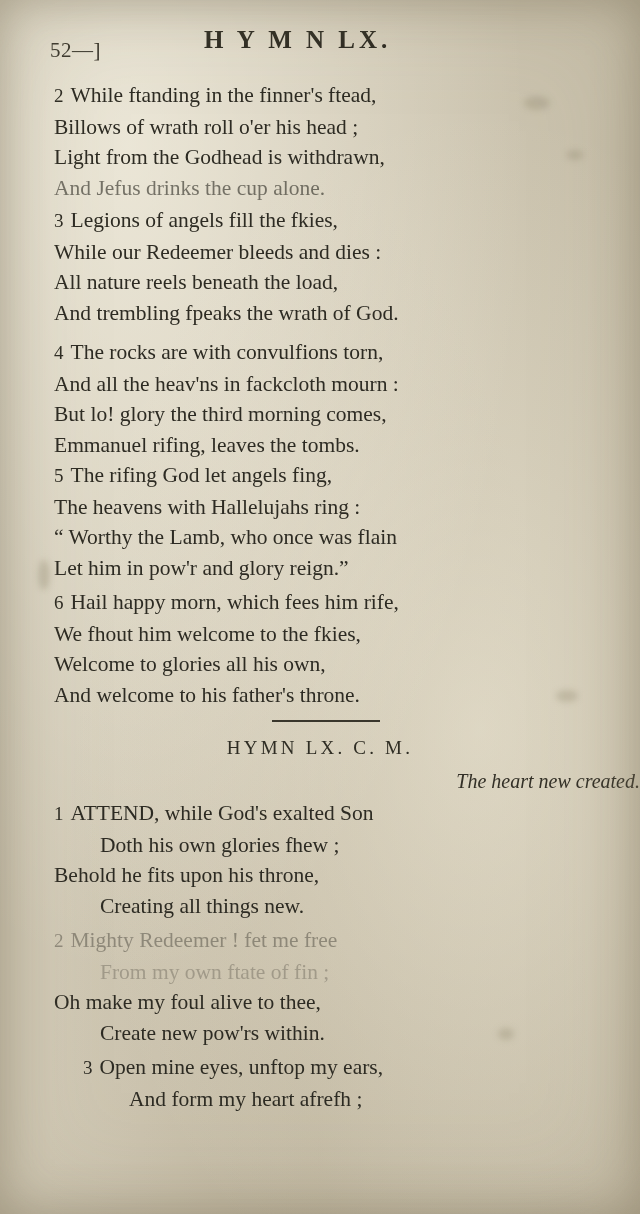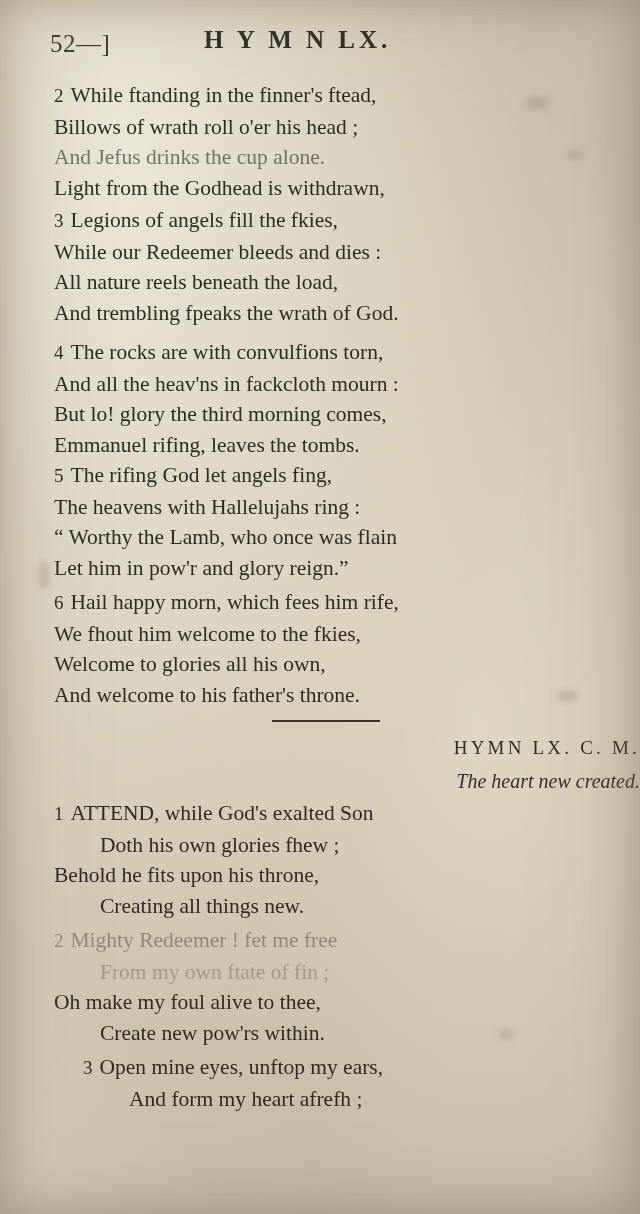--- a/index.html
+++ b/index.html
@@ -45,22 +45,22 @@
   .header {
     position: absolute;
     top: 26px;
     left: 50px;
     right: 46px;
     height: 34px;
   }
   .page-num {
     position: absolute;
     left: 0;
-    top: 4px;
-    font-size: 25px;
+    top: 12px;
+    font-size: 21px;
     letter-spacing: 0.5px;
     color: #3a372d;
   }
   .hymn-head {
     position: absolute;
     left: 154px;
     top: 0;
     font-size: 25px;
     letter-spacing: 4px;
     font-weight: 600;
@@ -96,21 +96,21 @@
     border-top: 2.2px solid #39362c;
     top: 720px;
   }
 
   
   .hymn2-title {
     position: absolute;
     top: 737px;
     left: 0;
     width: 640px;
-    text-align: right;
+    text-align: center;
     font-size: 19px;
     letter-spacing: 3.2px;
     color: #2f2d24;
   }
   .hymn2-sub {
     position: absolute;
     top: 770px;
     left: 0;
     width: 640px;
     text-align: right;
@@ -147,22 +147,22 @@
     <div class="smudge" style="left:498px;top:1028px;width:16px;height:12px;"></div>
 
     <div class="header">
       <span class="page-num">52—]</span>
       <span class="hymn-head">H Y M N   LX.</span>
     </div>
 
     <div class="stanza" style="top:80px;">
       <div class="line indent1"><span class="num">2</span><span>While ftanding in the finner's ftead,</span></div>
       <div class="line indent1">Billows of wrath roll o'er his head ;</div>
+      <div class="line indent1">Light from the Godhead is withdrawn,</div>
       <div class="line indent1 lightink">And Jefus drinks the cup alone.</div>
-      <div class="line indent1">Light from the Godhead is withdrawn,</div>
     </div>
 
     <div class="stanza" style="top:205px;">
       <div class="line indent1"><span class="num">3</span><span>Legions of angels fill the fkies,</span></div>
       <div class="line indent1">While our Redeemer bleeds and dies :</div>
       <div class="line indent1">All nature reels beneath the load,</div>
       <div class="line indent1">And trembling fpeaks the wrath of God.</div>
     </div>
 
     <div class="stanza" style="top:337px;">

